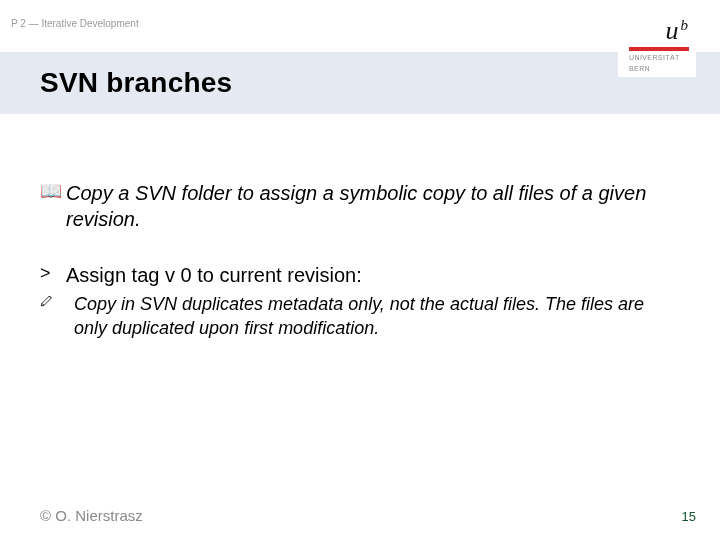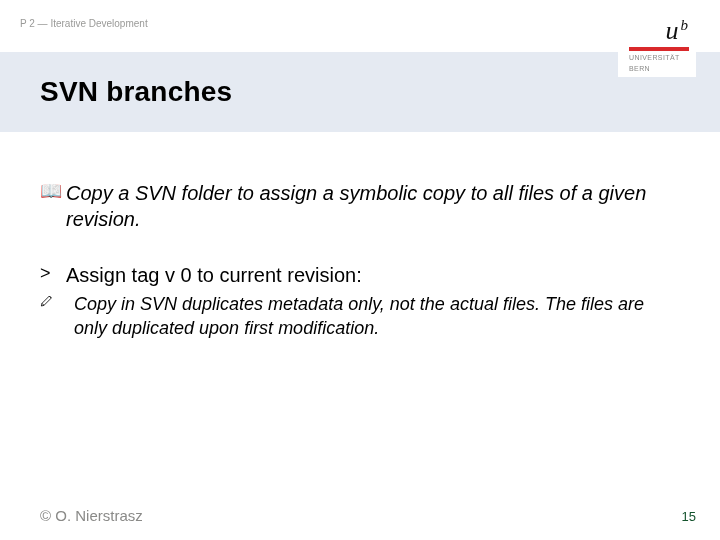--- a/index.html
+++ b/index.html
@@ -1,21 +1,21 @@
 <!DOCTYPE html>
 <html><head>
 <meta charset="utf-8">
 <style>
   * { margin: 0; padding: 0; box-sizing: border-box; }
   html, body { width: 720px; height: 540px; font-family: Arial, Helvetica, sans-serif; background: #fff; overflow: hidden; }
   .slide { position: relative; width: 720px; height: 540px; }
 
-  .breadcrumb { position: absolute; left: 20px; top: 18px; font-size: 10px; color: #9a9a98; }
+  .breadcrumb { position: absolute; left: 11px; top: 18px; font-size: 10px; color: #9a9a98; }
 
-  .title-band { position: absolute; left: 0; top: 52px; width: 720px; height: 80px; background: #e5eaf2; display: flex; align-items: center; }
+  .title-band { position: absolute; left: 0; top: 52px; width: 720px; height: 62px; background: #e5eaf2; display: flex; align-items: center; }
   .title-band h1 { padding-left: 40px; font-size: 28px; font-weight: bold; color: #000; letter-spacing: 0.2px; }
 
   .logo-box { position: absolute; right: 24px; top: 14px; width: 74px; background: #fff; padding: 4px 6px 2px 6px; border: 1px solid #fff; z-index: 5; box-shadow: -4px 0 0 #fff; }
   .ub { font-family: Georgia, 'Times New Roman', serif; font-style: italic; line-height: 0.95; display: flex; align-items: baseline; gap: 1px; justify-content: flex-end; padding-right: 2px; }
   .ub .u { font-size: 26px; font-style: italic; color: #111; }
   .ub .b { font-size: 15px; font-style: italic; color: #111; position: relative; top: -9px; left: 1px; }
   .bar { height: 4px; background: #d9292b; margin-top: 3px; }
   .uni-txt { font-size: 7px; color: #8a8a88; letter-spacing: 0.4px; margin-top: 3px; line-height: 1.25; }
 
   .body { position: absolute; left: 40px; right: 40px; top: 180px; color: #000; }

